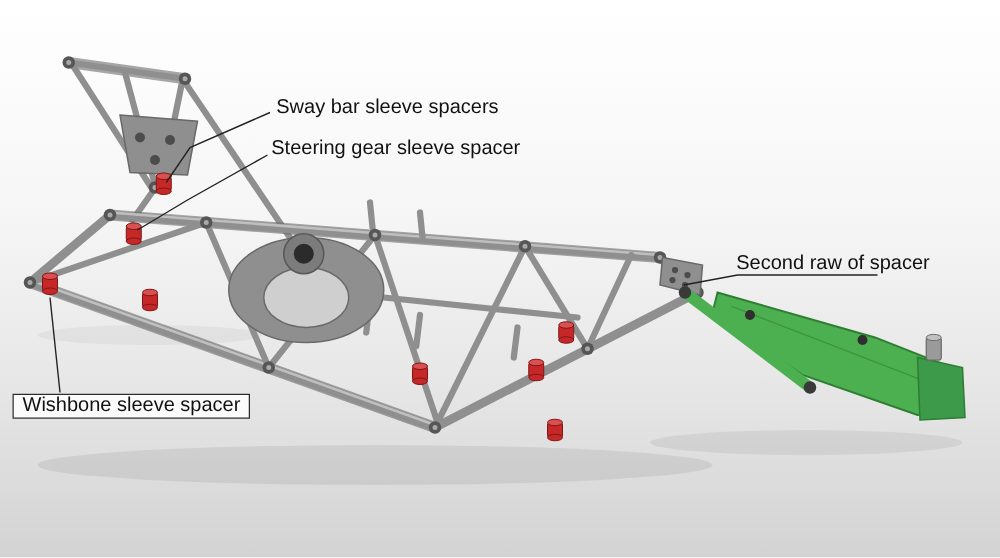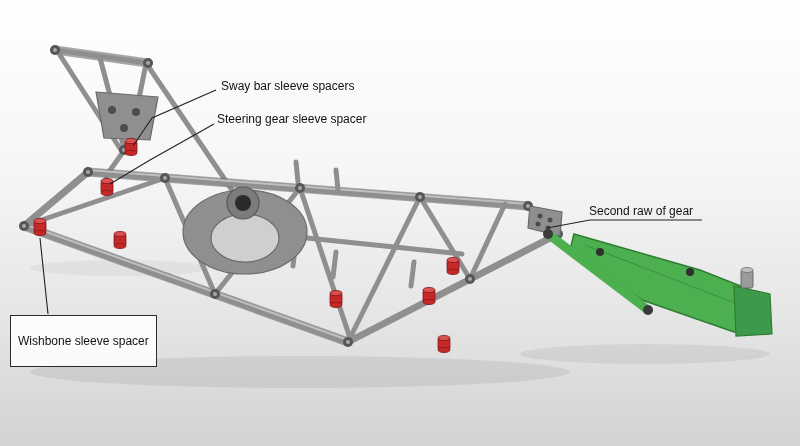--- a/index.html
+++ b/index.html
@@ -28,29 +28,29 @@
   .spacer-body{fill:var(--spacer-red,#c62828);stroke:#7f1616;stroke-width:.8;}
   .spacer-top{fill:#da5050;stroke:#7f1616;stroke-width:.8;}
   .arm-fill{fill:var(--arm-green,#4caf50);stroke:var(--arm-green-dark,#2e7d32);stroke-width:1.5;}
   .arm-dark{fill:#3d9a4a;stroke:var(--arm-green-dark,#2e7d32);stroke-width:1.2;}
   .arm-line{stroke:var(--arm-green-dark,#2e7d32);stroke-width:1;opacity:.6;fill:none;}
   .green-link{stroke:var(--arm-green,#4caf50);stroke-width:9;stroke-linecap:round;fill:none;}
   .shadow{fill:#000000;}
   .leader{stroke:var(--leader-line,#222222);stroke-width:1.1;fill:none;}
   
   .label{
-    position:absolute;font-size:12px;line-height:14px;
+    position:absolute;font-size:16px;line-height:14px;
     color:var(--label-text,#111111);white-space:nowrap;
   }
   #label-sway{left:221px;top:79px;}
   #label-steering{left:217px;top:112px;text-align:center;}
   #label-second{left:589px;top:204px;}
   #label-wishbone{
     left:10px;top:315px;border:1px solid #2b2b2b;
-    padding:18px 7px;background:rgba(255,255,255,.85);
+    padding:2px 7px;background:rgba(255,255,255,.85);
   }
 </style>
 </head>
 <body style="--frame: #8f8f8f; --frame-dark: #5f5f5f; --spacer-red: #c62828; --arm-green: #4caf50; --arm-green-dark: #2e7d32; --label-text: #111111; --leader-line: #222222; --background-top: #ffffff; --background-bottom: #d3d3d3;">
 
 <div class="stage">
 
   <svg width="800" height="446" viewBox="0 0 800 446">
     <defs>
       <g id="spacer">
@@ -170,17 +170,17 @@
       <polyline class="leader" points="214,124 150,160 110,184"></polyline>
       <polyline class="leader" points="702,220 590,220 547,228"></polyline>
       <polyline class="leader" points="48,314 40,238"></polyline>
     </g>
   </svg>
 
   <div class="label" id="label-sway">Sway bar sleeve spacers</div>
 
   <div class="label" id="label-steering">Steering gear sleeve spacer</div>
 
-  <div class="label" id="label-second">Second raw of gear</div>
+  <div class="label" id="label-second">Second raw of spacer</div>
 
   <div class="label" id="label-wishbone">Wishbone sleeve spacer</div>
 
 </div>
 
 </body></html>

